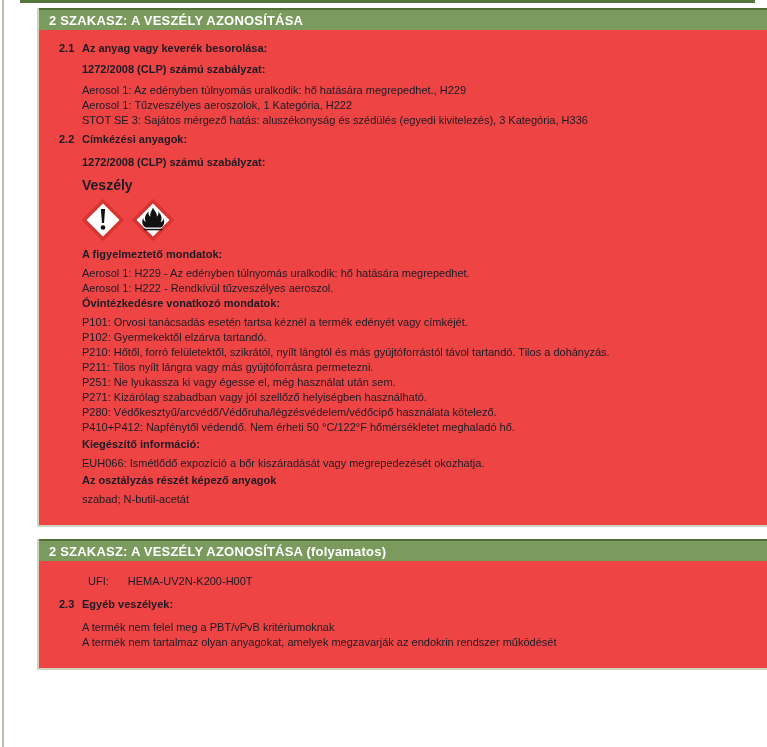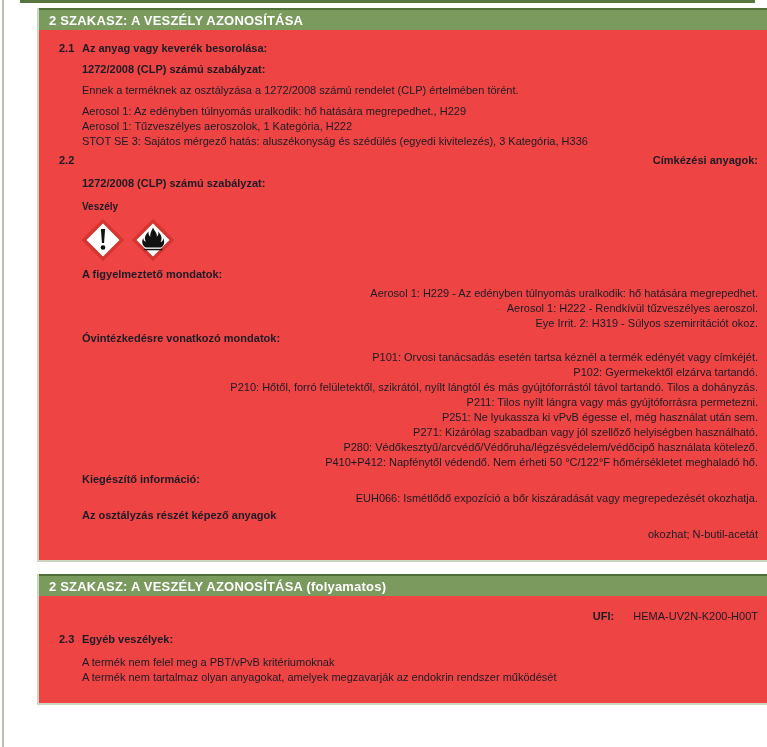--- a/index.html
+++ b/index.html
@@ -19,26 +19,26 @@
   .bar{
     height:22px;background:#7b9a5e;border-top:2px solid #4e7036;
     display:flex;align-items:center;padding-left:10px;box-sizing:border-box;
     color:#ffffff;font-size:13px;font-weight:600;letter-spacing:.2px;
     margin:-0px -0px 0 -0px;
   }
   .content{padding:9px 12px 18px 12px;font-size:11px;line-height:15px;}
   .row{position:relative;padding-left:31px;}
   .num{position:absolute;left:8px;top:0;font-weight:700;}
   .h{font-weight:700;}
-  .mt2{margin-top:2px;}.mt4{margin-top:4px;text-align:right;}.mt6{margin-top:6px;}.mt8{margin-top:8px;}
-  .signal{font-weight:700;font-size:10px;}
+  .mt2{margin-top:2px;}.mt4{margin-top:4px;}.mt6{margin-top:6px;}.mt8{margin-top:8px;}
+  .signal{font-weight:700;font-size:14px;}
   .picto-row{display:flex;gap:8px;margin:5px 0 6px 31px;}
   .picto{width:42px;height:42px;display:block;}
   .ufi-row{padding-left:37px;}
-  .ufi-label{font-weight:700;}
+  .ufi-label{font-weight:400;}
   .ufi-value{margin-left:16px;}
   .lines p{margin:0;}
 </style>
 </head>
 <body>
 
 <div class="page-edge"></div>
 <div class="top-rule"></div>
 
 <div class="box box-1">
@@ -49,23 +49,20 @@
 
     <div class="row mt2">
       <span class="num">2.1</span>
       <span class="h">Az anyag vagy keverék besorolása:</span>
     </div>
 
     <div class="row mt6">
       <span class="h">1272/2008 (CLP) számú szabályzat:</span>
     </div>
 
-    <div class="row mt6">
-      <span>Ennek a terméknek az osztályzása a 1272/2008 számú rendelet (CLP) értelmében törént.</span>
-    </div>
 
     <div class="row mt6 lines">
       <p>Aerosol 1: Az edényben túlnyomás uralkodik: hő hatására megrepedhet., H229</p>
       <p>Aerosol 1: Tűzveszélyes aeroszolok, 1 Kategória, H222</p>
       <p>STOT SE 3: Sajátos mérgező hatás: aluszékonyság és szédülés (egyedi kivitelezés), 3 Kategória, H336</p>
     </div>
 
     <div class="row mt4">
       <span class="num">2.2</span>
       <span class="h">Címkézési anyagok:</span>
@@ -92,52 +89,51 @@
       </svg>
     </div>
 
     <div class="row">
       <span class="h">A figyelmeztető mondatok:</span>
     </div>
 
     <div class="row mt4 lines">
       <p>Aerosol 1: H229 - Az edényben túlnyomás uralkodik: hő hatására megrepedhet.</p>
       <p>Aerosol 1: H222 - Rendkívül tűzveszélyes aeroszol.</p>
-      <p>Eye Irrit. 2: H319 - Súlyos szemirritációt okoz.</p>
     </div>
 
     <div class="row">
       <span class="h">Óvintézkedésre vonatkozó mondatok:</span>
     </div>
 
     <div class="row mt4 lines">
       <p>P101: Orvosi tanácsadás esetén tartsa kéznél a termék edényét vagy címkéjét.</p>
       <p>P102: Gyermekektől elzárva tartandó.</p>
       <p>P210: Hőtől, forró felületektől, szikrától, nyílt lángtól és más gyújtóforrástól távol tartandó. Tilos a dohányzás.</p>
       <p>P211: Tilos nyílt lángra vagy más gyújtóforrásra permetezni.</p>
-      <p>P251: Ne lyukassza ki vPvB égesse el, még használat után sem.</p>
+      <p>P251: Ne lyukassza ki vagy égesse el, még használat után sem.</p>
       <p>P271: Kizárólag szabadban vagy jól szellőző helyiségben használható.</p>
       <p>P280: Védőkesztyű/arcvédő/Védőruha/légzésvédelem/védőcipő használata kötelező.</p>
       <p>P410+P412: Napfénytől védendő. Nem érheti 50 °C/122°F hőmérsékletet meghaladó hő.</p>
     </div>
 
     <div class="row mt2">
       <span class="h">Kiegészítő információ:</span>
     </div>
 
     <div class="row mt4 lines">
       <p>EUH066: Ismétlődő expozíció a bőr kiszáradását vagy megrepedezését okozhatja.</p>
     </div>
 
     <div class="row mt2">
       <span class="h">Az osztályzás részét képező anyagok</span>
     </div>
 
     <div class="row mt4">
-      <span>okozhat; N-butil-acetát</span>
+      <span>szabad; N-butil-acetát</span>
     </div>
 
   </div>
 </div>
 
 <div class="box box-2">
   <div class="bar">
     <span>2 SZAKASZ: A VESZÉLY AZONOSÍTÁSA (folyamatos)</span>
   </div>
   <div class="content">

